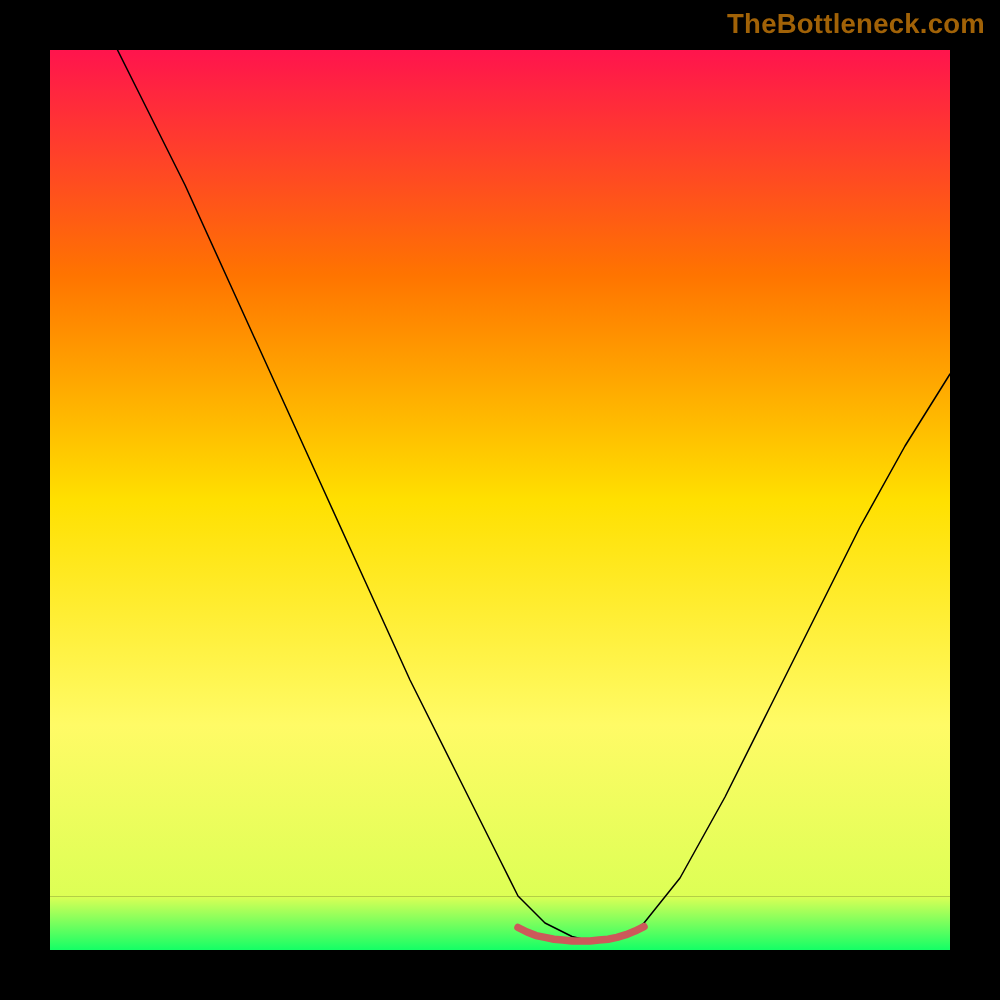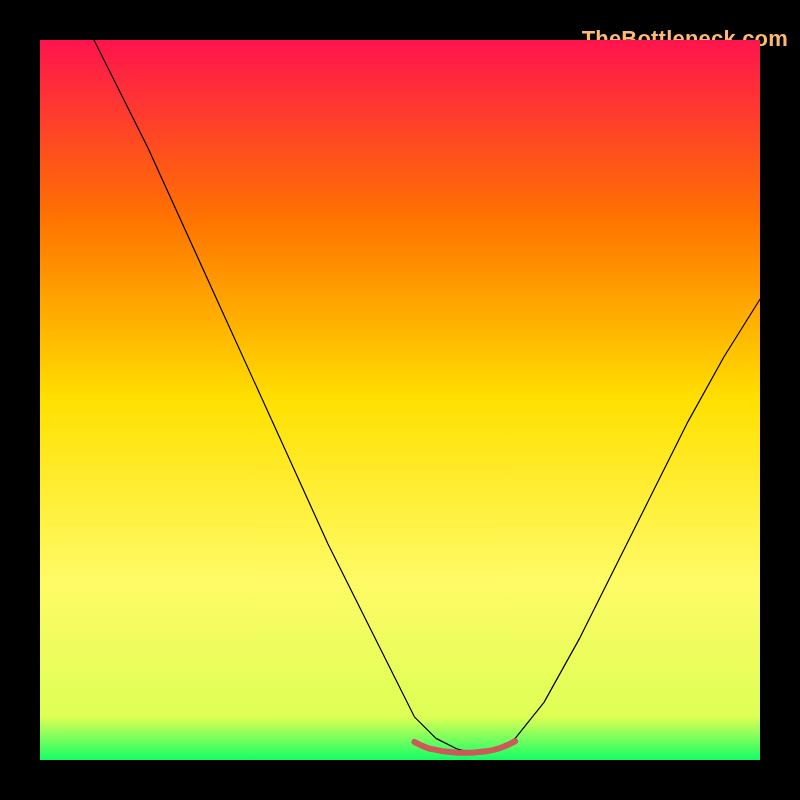--- a/index.html
+++ b/index.html
@@ -27,25 +27,24 @@
   }
   .band {
     position: absolute;
     left: 0;
     width: 100%;
   }
   .watermark {
     position: absolute;
     top: 6px;
     right: 12px;
-    color: #fdba74;
+    color: #a16207;
     font-size: 22px;
     font-weight: 600;
     letter-spacing: 0.2px;
-    margin-top: 20px;
   }
   svg.curve {
     position: absolute;
     left: 0;
     top: 0;
     width: 100%;
     height: 100%;
     overflow: visible;
   }
 </style>

